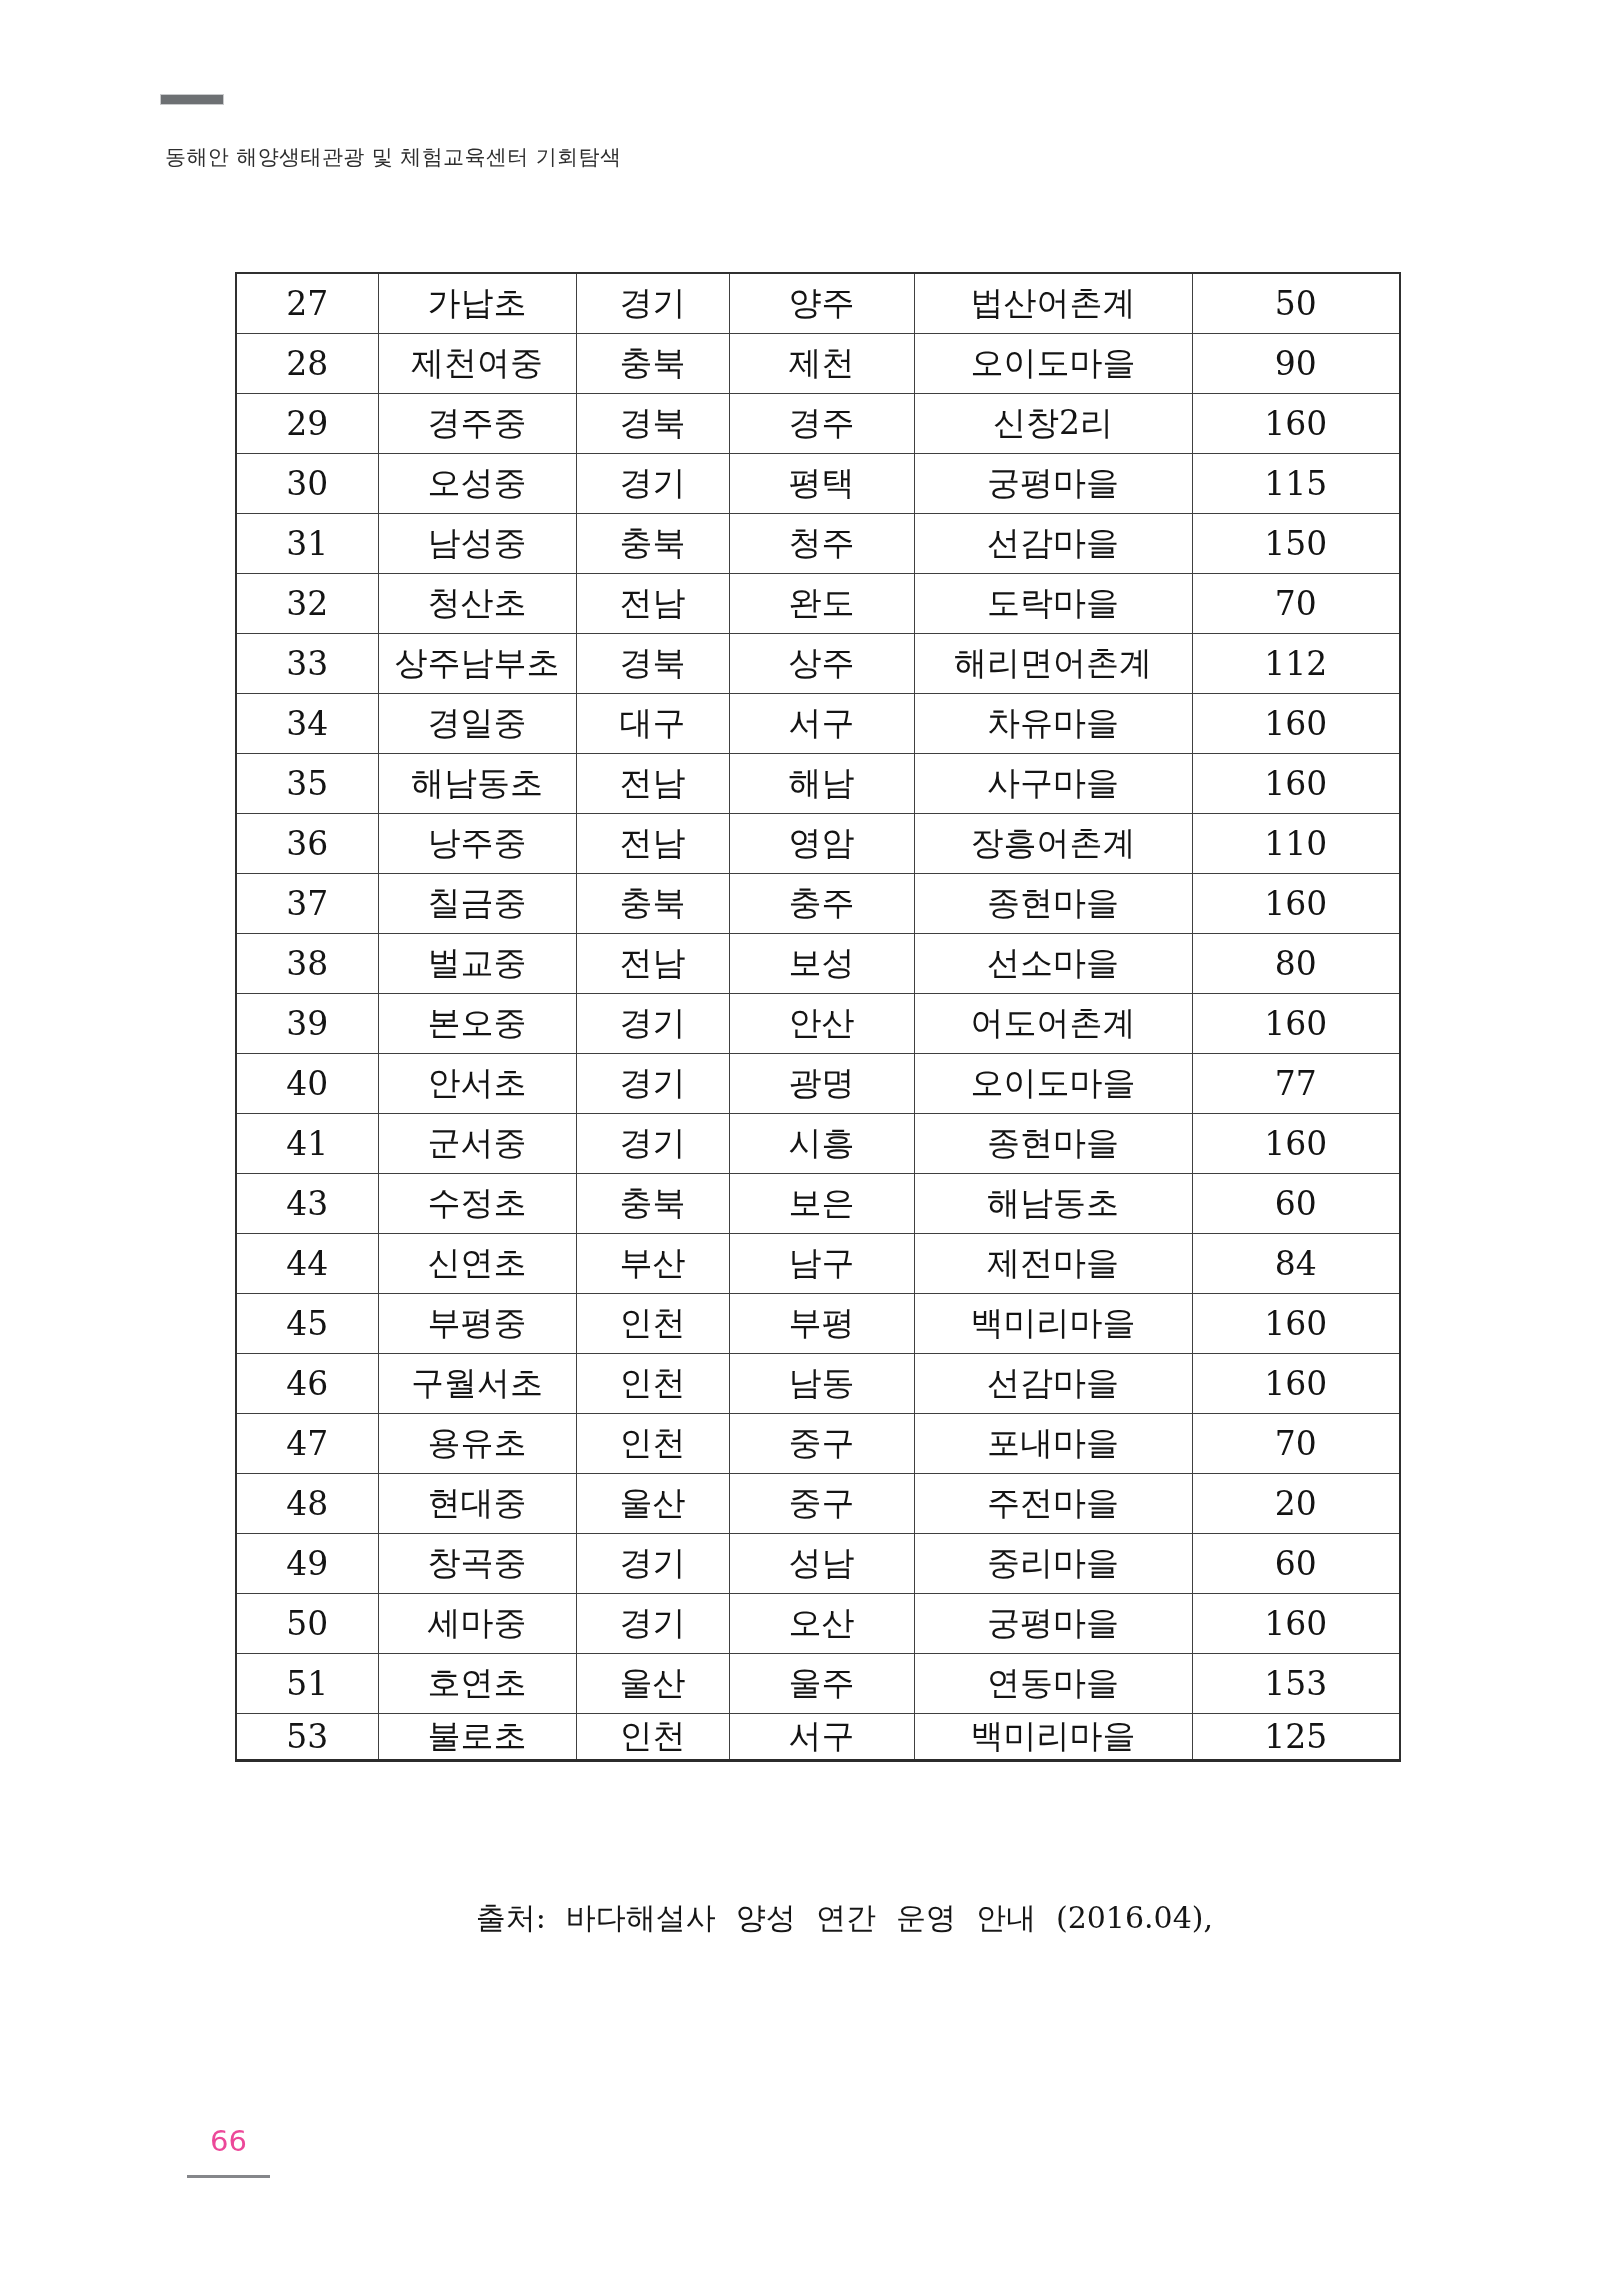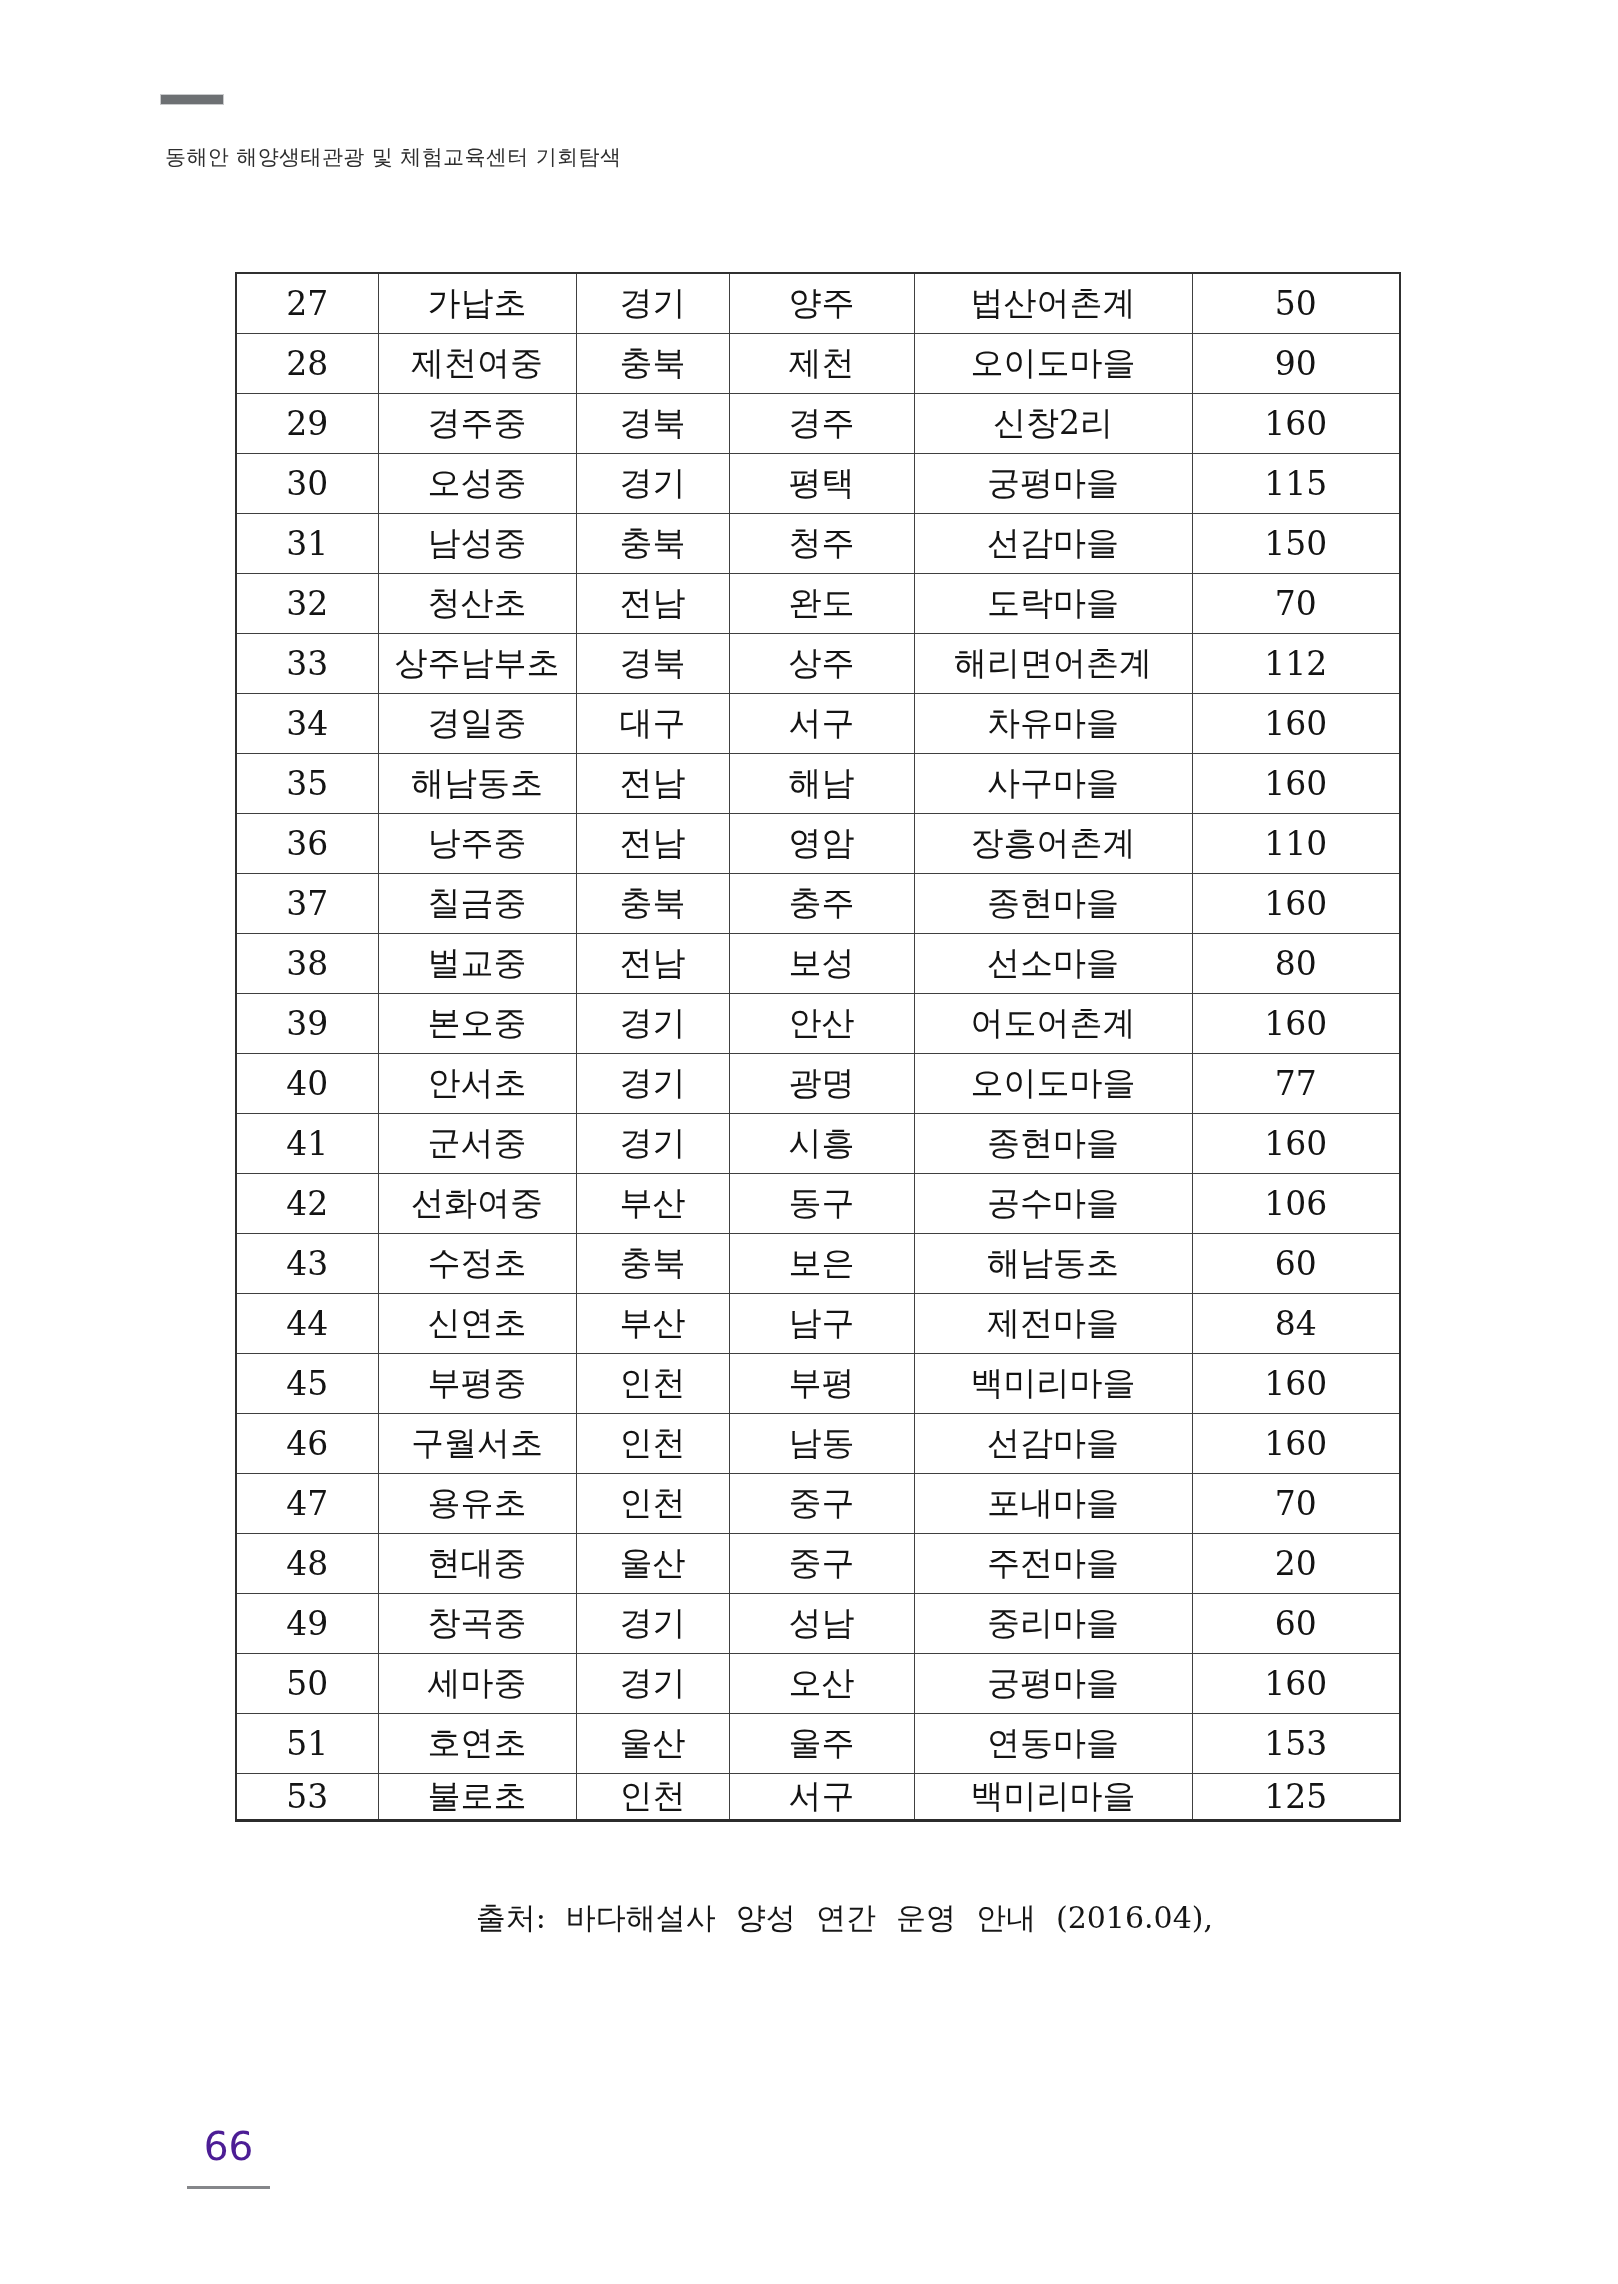--- a/index.html
+++ b/index.html
@@ -82,22 +82,22 @@
   }
   .page-footer {
     position: absolute;
     left: 187px;
     top: 2124px;
     width: 83px;
     text-align: center;
   }
   .page-number {
     font-family: "DejaVu Sans", sans-serif;
-    font-size: 39px;
-    color: #4c1d95;
+    font-size: 29px;
+    color: #ec4899;
     margin-bottom: 16.6px;
   }
   .footer-rule {
     width: 83px;
     height: 3px;
     background: #85878a;
   }
 </style>
 </head>
 <body>
@@ -232,28 +232,20 @@
         </tr>
         <tr>
           <td>41</td>
           <td>군서중</td>
           <td>경기</td>
           <td>시흥</td>
           <td>종현마을</td>
           <td>160</td>
         </tr>
         <tr>
-          <td>42</td>
-          <td>선화여중</td>
-          <td>부산</td>
-          <td>동구</td>
-          <td>공수마을</td>
-          <td>106</td>
-        </tr>
-        <tr>
           <td>43</td>
           <td>수정초</td>
           <td>충북</td>
           <td>보은</td>
           <td>해남동초</td>
           <td>60</td>
         </tr>
         <tr>
           <td>44</td>
           <td>신연초</td>

